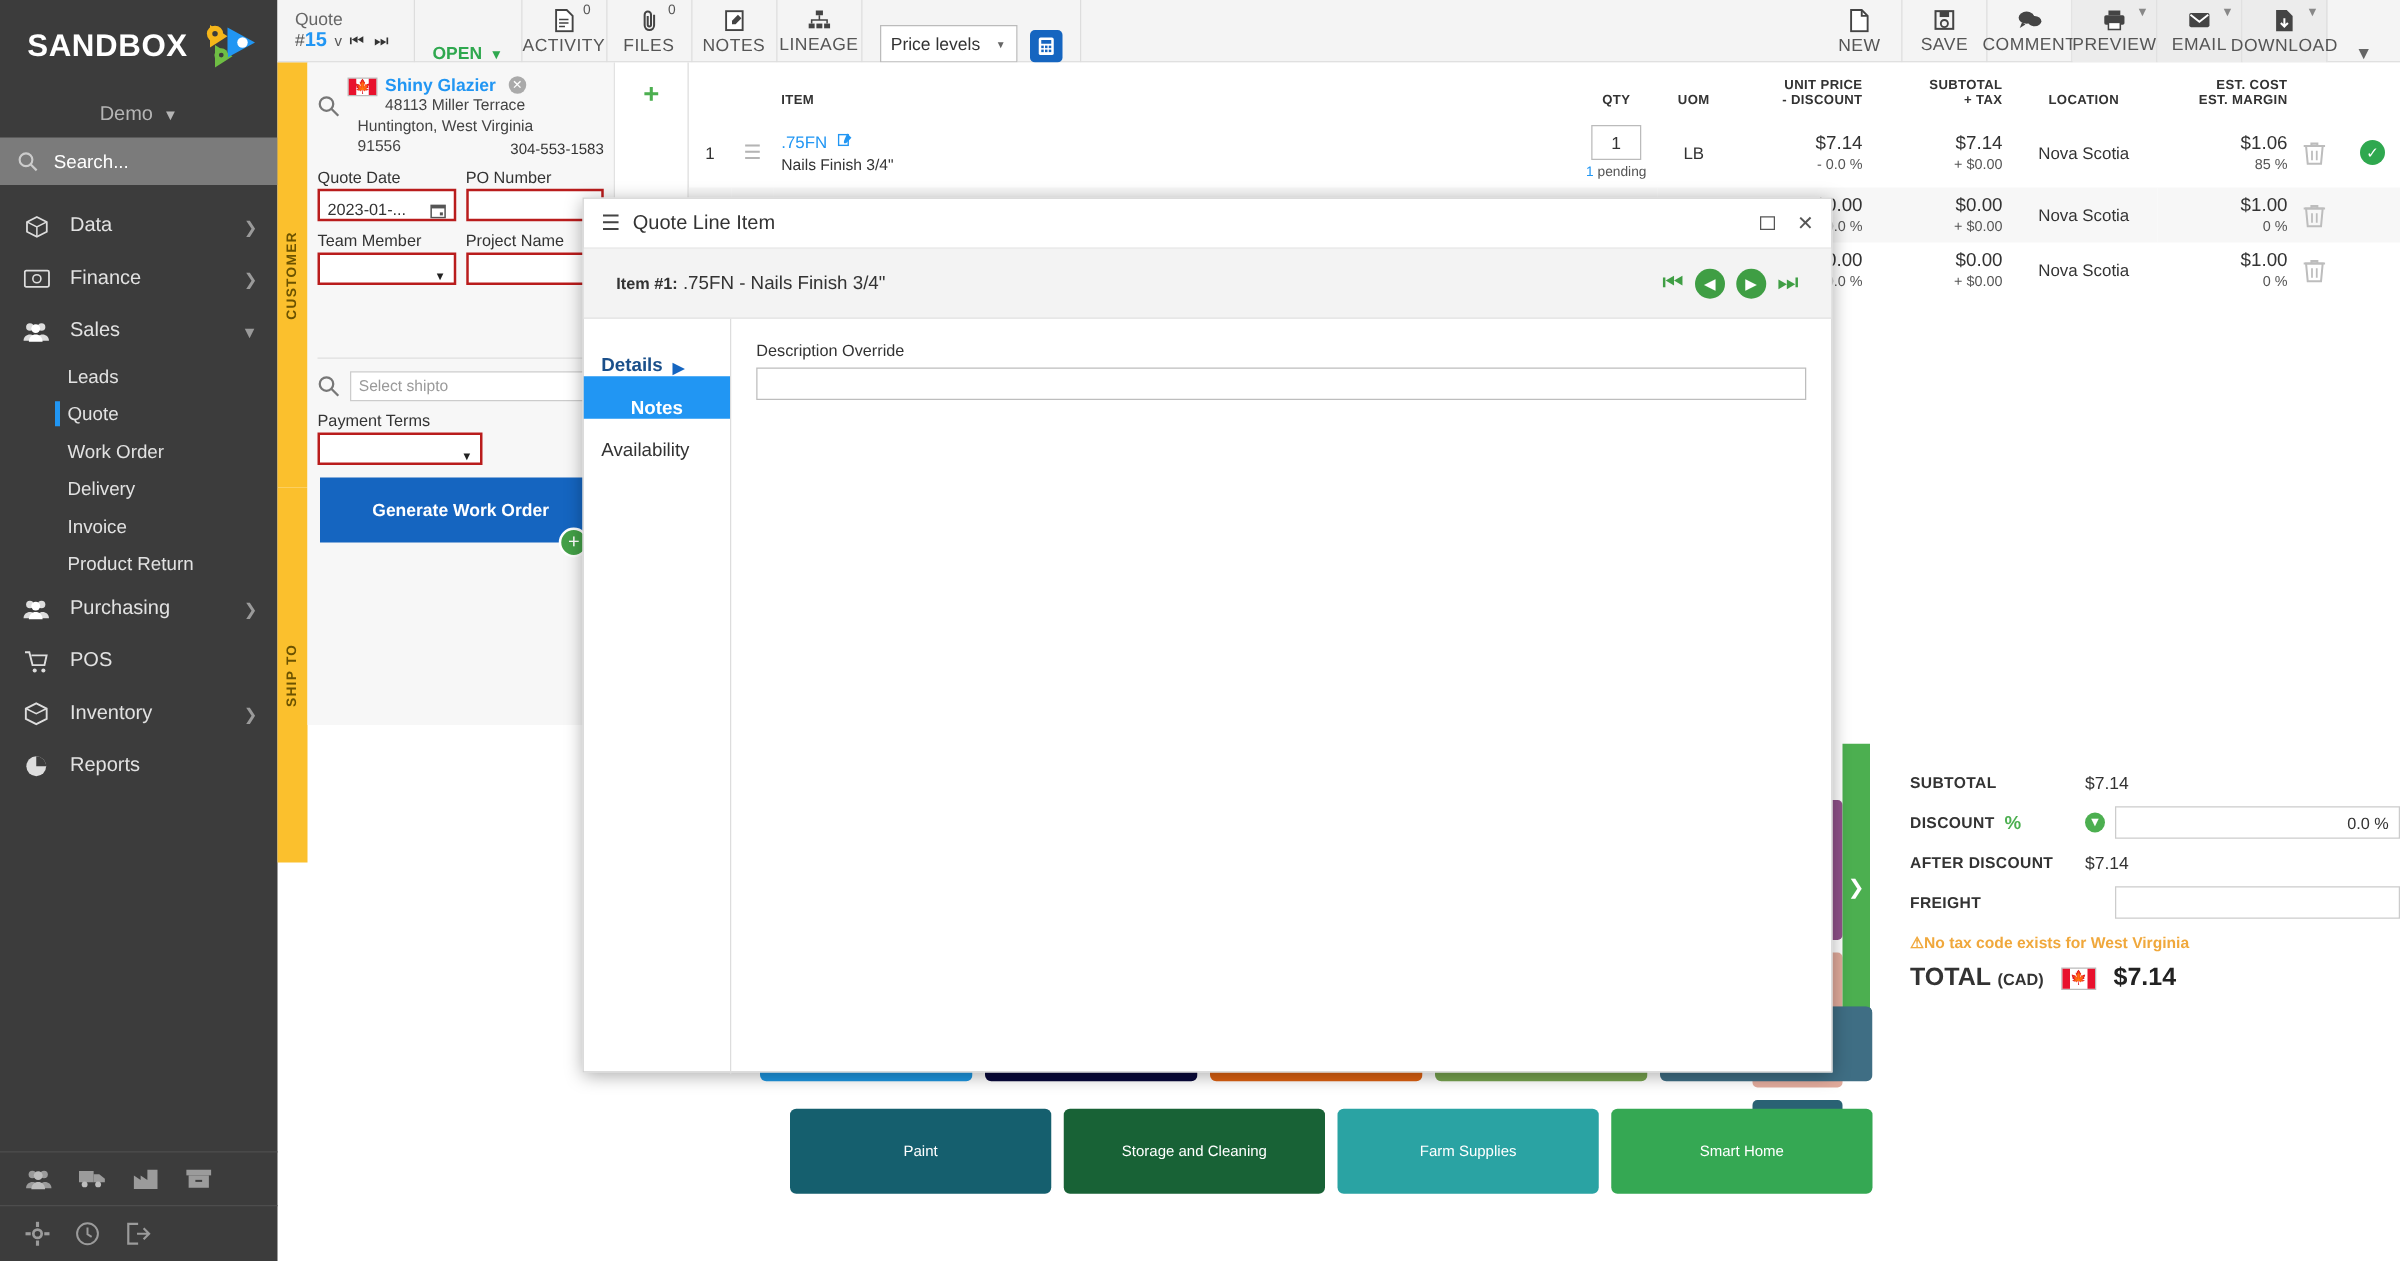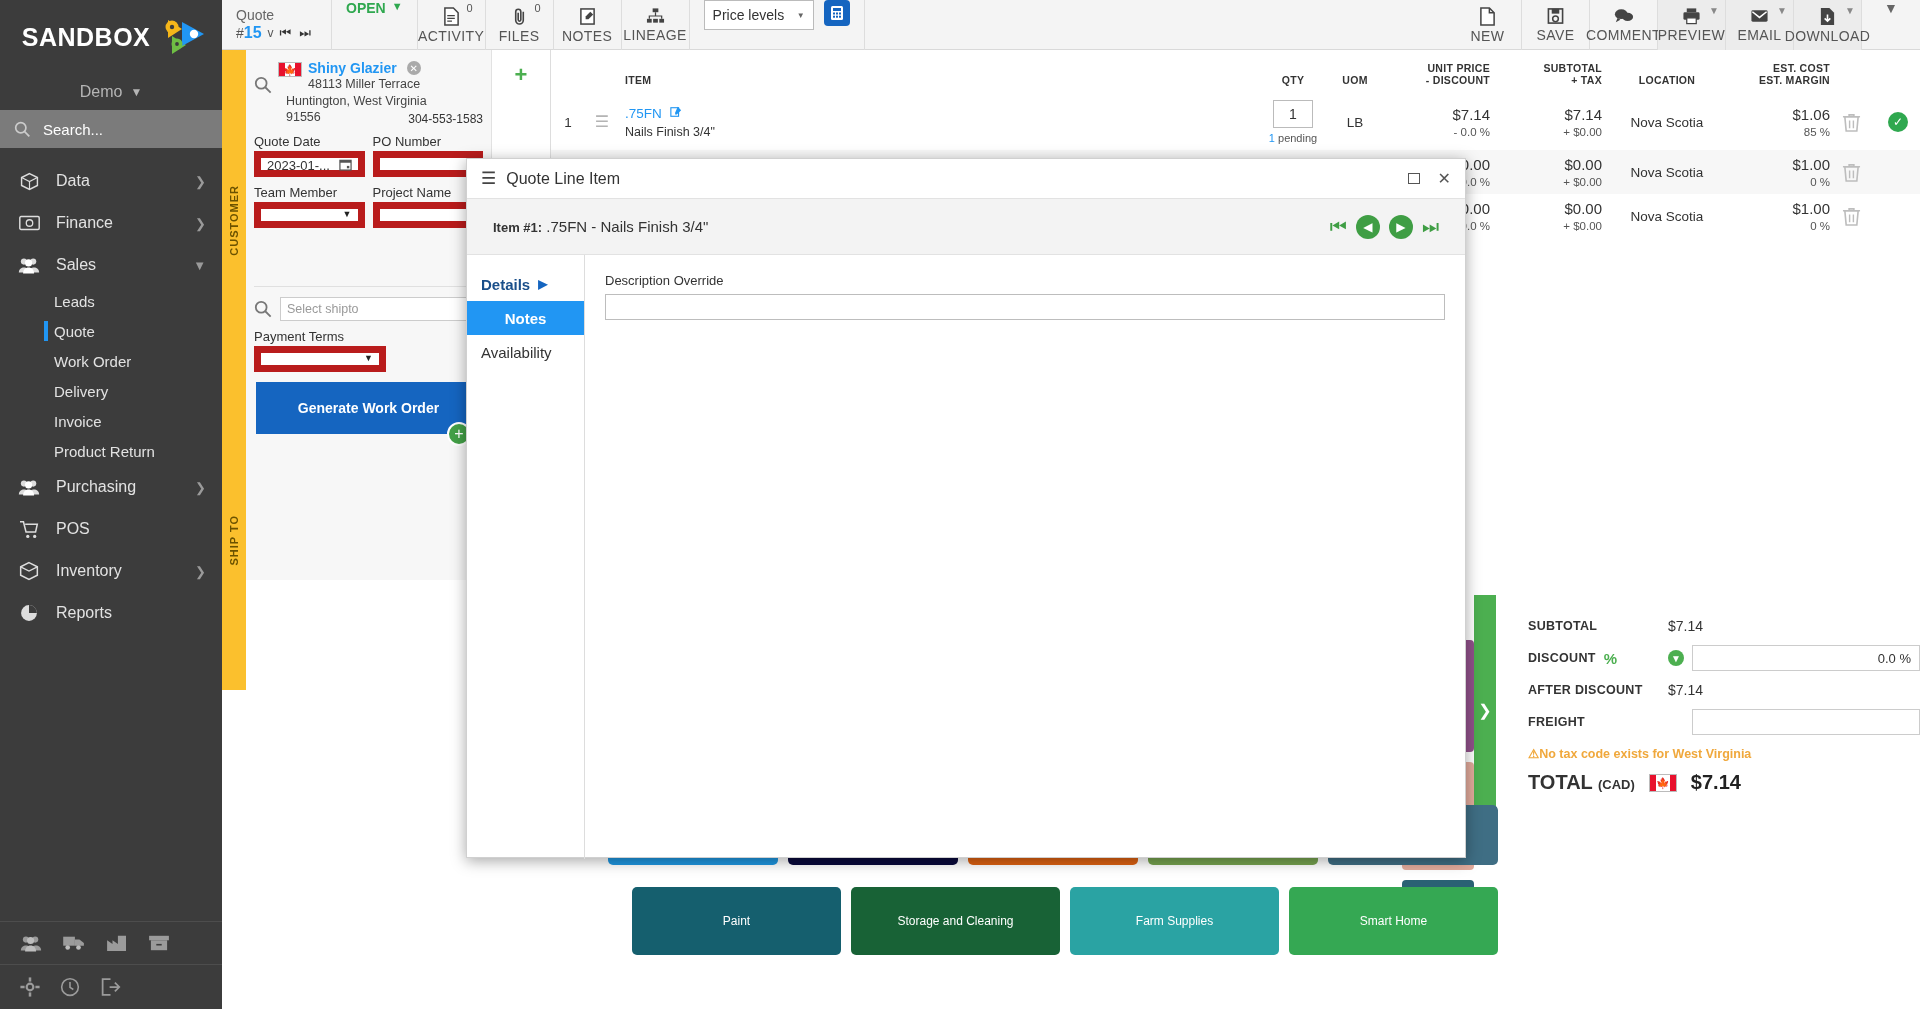--- a/index.html
+++ b/index.html
@@ -59,21 +59,21 @@
   }
   svg { display: block; }
 
   
   .topbar {
     position: absolute; left: 222px; top: 0; right: 0; height: 50px;
     background: #f4f4f4; border-bottom: 1px solid #d9d9d9;
     display: flex; align-items: stretch;
   }
   .tb-sec {
-    display: flex; align-items: flex-start; padding: 0 14px;
+    display: flex; align-items: flex-end; padding: 0 14px;
     border-right: 1px solid #ddd; height: 50px;
   }
   .quote-label { font-size: 14px; color: #666; line-height: 1.1; }
   .quote-num { font-size: 16px; color: #2196f3; font-weight: bold; }
   .quote-num .hash { color: #555; font-weight: normal; font-size: 14px; }
   .mini { color: #555; font-size: 12px; }
   .nav-arrows { color: #333; font-size: 13px; letter-spacing: 2px; }
   .open-pill { color: #2fa84f; font-weight: bold; font-size: 14px; }
   .tb-btn {
     width: 68px; display: flex; flex-direction: column; align-items: center;
@@ -128,22 +128,22 @@
   .close-x {
     width: 14px; height: 14px; border-radius: 50%; background: #aaa; color: #fff;
     font-size: 10px; display: inline-flex; align-items: center;
     justify-content: center; cursor: pointer;
   }
   .phone { font-size: 12px; color: #333; text-align: right; padding-right: 8px; }
   .fgrid { display: flex; padding: 0 8px; gap: 8px; }
   .fcol { flex: 1; }
   .flabel { font-size: 13px; color: #333; margin: 8px 0 2px; }
   .finput {
-    height: 26px; border: 7px solid #b91c1c; background: #fff; width: 100%;
-    display: flex; align-items: flex-start; padding: 0 6px; font-size: 13px; color: #333;
+    height: 26px; border: 2px solid #b91c1c; background: #fff; width: 100%;
+    display: flex; align-items: flex-end; padding: 0 6px; font-size: 13px; color: #333;
   }
   .finput .cal { margin-left: auto; color: #666; }
   .finput .dd { margin-left: auto; font-size: 9px; color: #222; }
   .divider { height: 1px; background: #e0e0e0; margin: 14px 8px 0; }
   .shipto-row { display: flex; align-items: center; gap: 8px; padding: 10px 8px 0; }
   .shipto-input {
     flex: 1; height: 24px; border: 1px solid #ccc; background: #fff;
     display: flex; align-items: center; padding: 0 6px;
     font-size: 12.5px; color: #9a9a9a;
   }
@@ -265,21 +265,21 @@
   .pager { margin-left: auto; display: flex; align-items: center; gap: 9px; }
   .pg-circ {
     width: 24px; height: 24px; border-radius: 50%; background: #3f9e44; color: #fff;
     display: flex; align-items: center; justify-content: center; font-size: 12px;
     cursor: pointer;
   }
   .pg-end { color: #3f9e44; font-size: 19px; cursor: pointer; line-height: 1; }
   .modal-body { display: flex; height: 604px; }
   .mtabs { width: 118px; border-right: 1px solid #ddd; padding-top: 12px; }
   .mtab {
-    height: 34px; display: flex; align-items: center; padding: 0 14px;
+    height: 34px; display: flex; align-items: flex-end; padding: 0 14px;
     font-size: 15px; color: #333; cursor: pointer;
   }
   .mtab.head { color: #1a4f8a; font-weight: bold; gap: 8px; }
   .mtab.sel { background: #2196f3; color: #fff; font-weight: bold; justify-content: center; }
   .mcontent { flex: 1; padding: 18px 20px; }
   .mlabel { font-size: 13px; color: #333; margin-bottom: 6px; }
   .mfield { height: 26px; border: 1px solid #bdbdbd; background: #fff; width: 100%; }
 </style>
 </head>
 <body>

